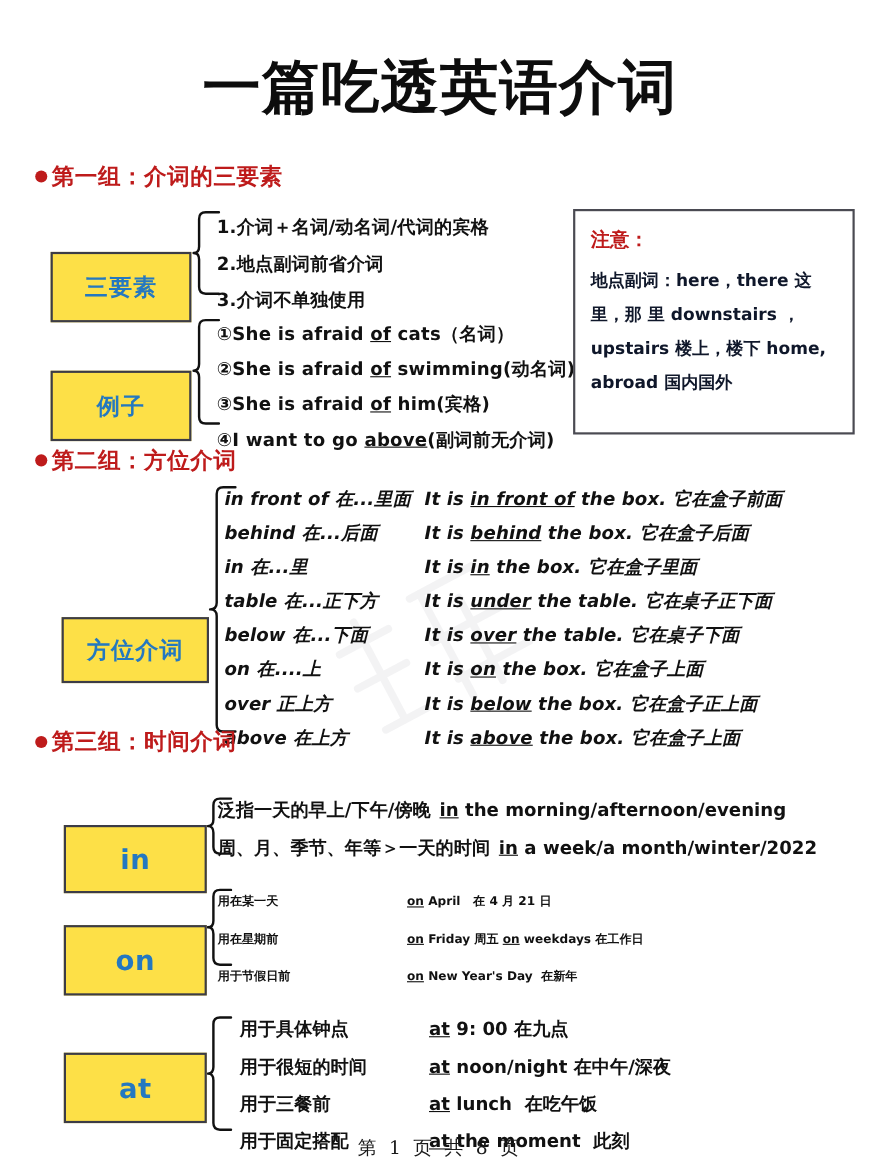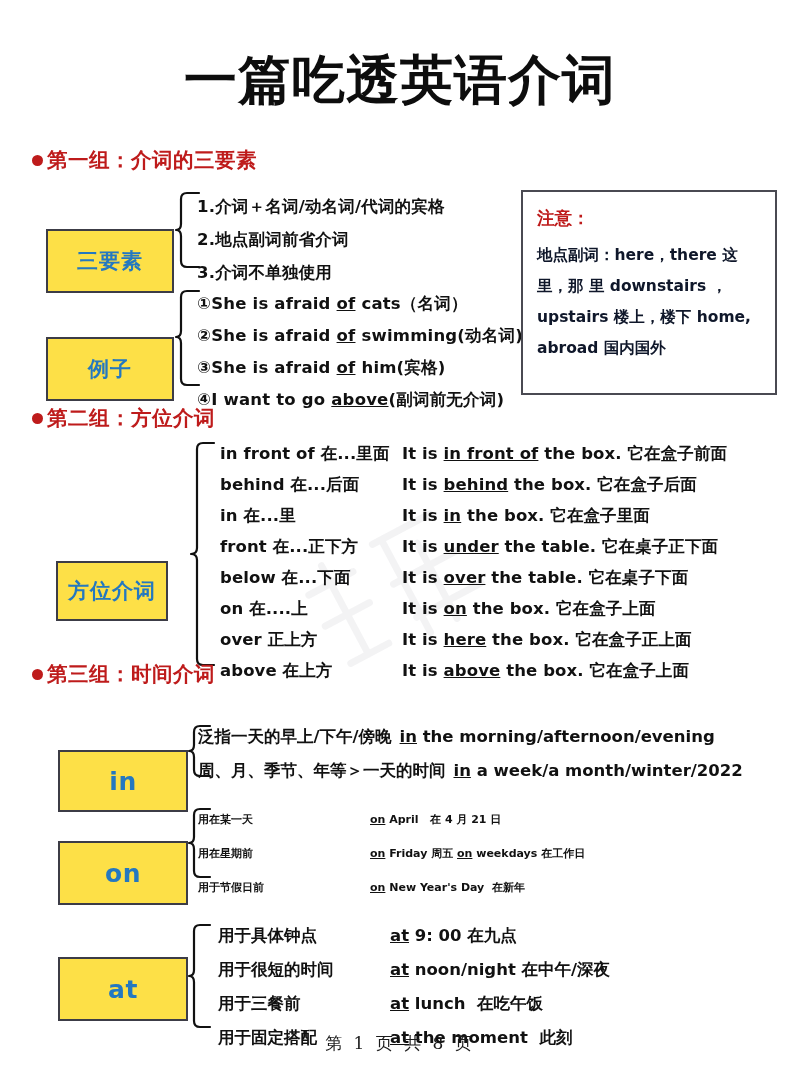--- a/index.html
+++ b/index.html
@@ -89,21 +89,21 @@
     font-weight: 900;
     z-index: 3;
     font-family: "DejaVu Sans", "Liberation Sans", sans-serif;
     margin-top: 32px;
   }
   .lbox.cn { font-size: 21px; letter-spacing: 1px; }
   .lbox.en { font-size: 25px; letter-spacing: 0.5px; }
 
   #box-sanyaosu   { left: 46px;  top: 197px; width: 128px; height: 64px; }
   #box-lizi       { left: 46px;  top: 305px; width: 128px; height: 64px; }
-  #box-fangwei    { left: 56px;  top: 529px; width: 112px; height: 60px; }
+  #box-fangwei    { left: 56px;  top: 529px; width: 134px; height: 60px; }
   #box-in         { left: 58px;  top: 718px; width: 130px; height: 62px; }
   #box-on         { left: 58px;  top: 809px; width: 130px; height: 64px; }
   #box-at         { left: 58px;  top: 925px; width: 130px; height: 64px; }
 
   
   .brace {
     position: absolute;
     z-index: 2;
   }
   .brace svg { display: block; overflow: visible; }
@@ -122,21 +122,21 @@
 
   
   #rows-sanyaosu { left: 197px; top: 190px; }
   #rows-sanyaosu .row { font-size: 16.5px; line-height: 33px; letter-spacing: 0.2px; }
 
   
   #rows-lizi { left: 197px; top: 288px; }
   #rows-lizi .row { font-size: 16.5px; line-height: 32px; letter-spacing: 0.2px; }
 
   
-  #rows-fangwei { left: 220px; top: 438px; }
+  #rows-fangwei { left: 204px; top: 438px; font-style: italic; }
   #rows-fangwei .row {
     font-size: 16.5px;
     line-height: 31px;
     letter-spacing: 0.1px;
     display: block;
   }
   #rows-fangwei .kw { display: inline-block; width: 182px; }
   #rows-fangwei .ex { display: inline-block; }
 
   
@@ -265,24 +265,24 @@
   <div class="brace" style="left:190px; top:440px;">
     <svg width="26" height="228" viewBox="0 0 26 228">
       <path d="M24 3 L13 3 Q7 3 7 9 L7 108 Q7 114 1 114 Q7 114 7 120 L7 219 Q7 225 13 225 L24 225" fill="none" stroke="#111" stroke-width="2.2" stroke-linecap="round" stroke-linejoin="round"></path>
     </svg>
   </div>
 
   <div class="rows" id="rows-fangwei">
     <div class="row"><span class="kw">in front of 在...里面</span><span class="ex">It is <u class="pk">in front of</u> the box. 它在盒子前面</span></div>
     <div class="row"><span class="kw">behind 在...后面</span><span class="ex">It is <u class="pk">behind</u> the box. 它在盒子后面</span></div>
     <div class="row"><span class="kw">in 在...里</span><span class="ex">It is <u class="pk">in</u> the box. 它在盒子里面</span></div>
-    <div class="row"><span class="kw">front 在...正下方</span><span class="ex">It is <u class="pk">under</u> the table. 它在桌子正下面</span></div>
+    <div class="row"><span class="kw">table 在...正下方</span><span class="ex">It is <u class="pk">under</u> the table. 它在桌子正下面</span></div>
     <div class="row"><span class="kw">below 在...下面</span><span class="ex">It is <u class="pk">over</u> the table. 它在桌子下面</span></div>
     <div class="row"><span class="kw">on 在....上</span><span class="ex">It is <u class="pk">on</u> the box. 它在盒子上面</span></div>
-    <div class="row"><span class="kw">over 正上方</span><span class="ex">It is <u class="pk">here</u> the box. 它在盒子正上面</span></div>
+    <div class="row"><span class="kw">over 正上方</span><span class="ex">It is <u class="pk">below</u> the box. 它在盒子正上面</span></div>
     <div class="row"><span class="kw">above 在上方</span><span class="ex">It is <u class="pk">above</u> the box. 它在盒子上面</span></div>
   </div>
 
   <div class="sec-head" id="sec3">
     <span class="bullet"></span><span>第三组：时间介词</span>
   </div>
 
   <div class="lbox en" id="box-in">
     <span>in</span>
   </div>

